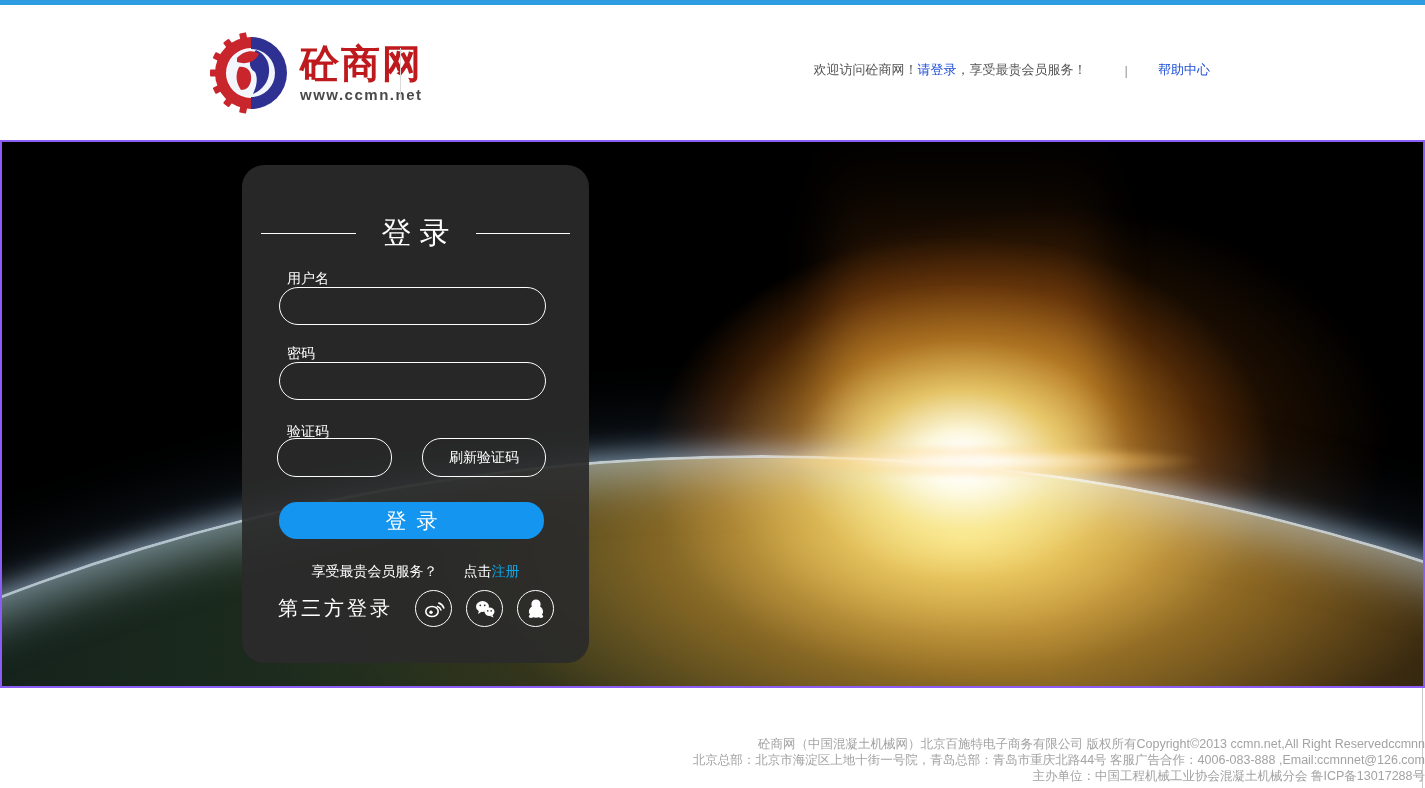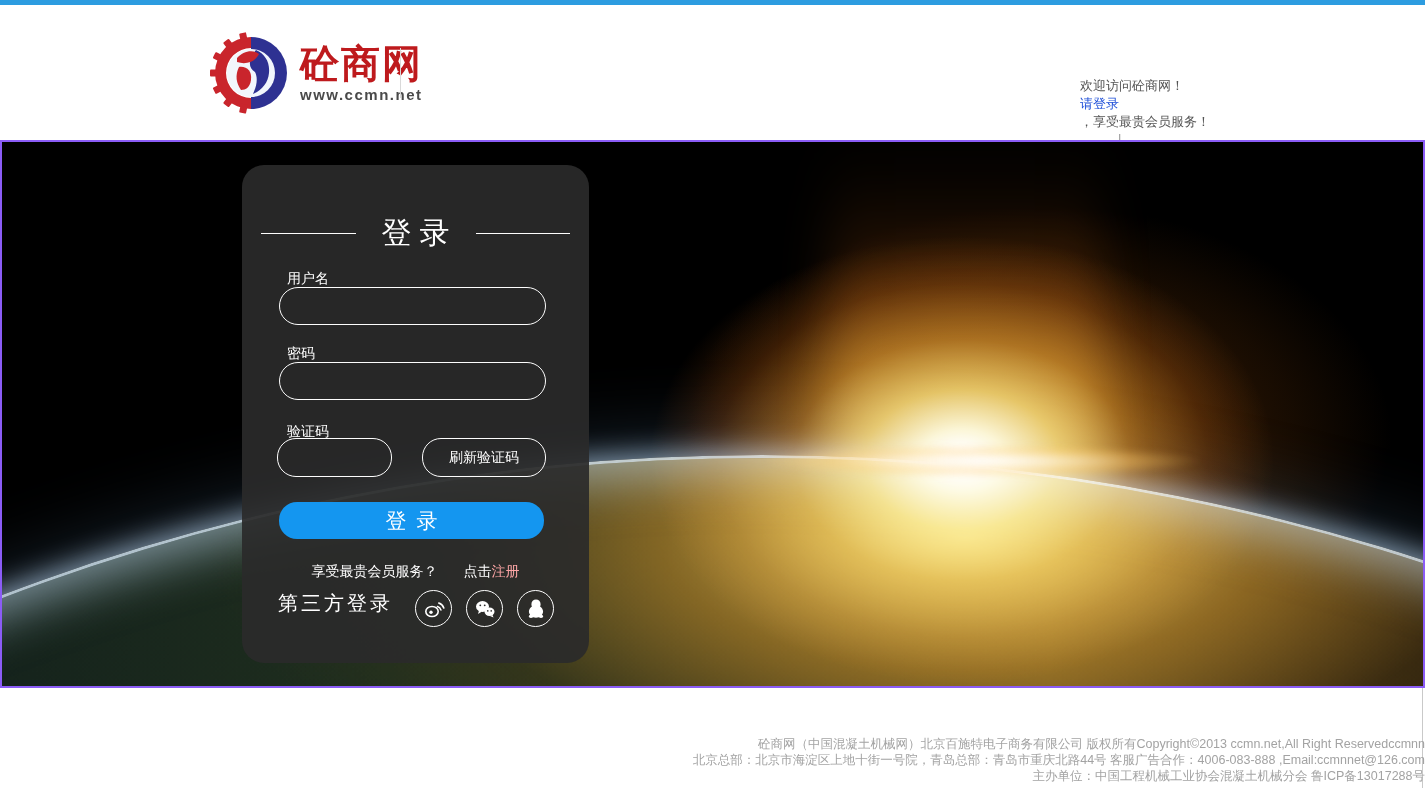--- a/index.html
+++ b/index.html
@@ -16,21 +16,21 @@
   .header { position:absolute; top:5px; left:0; width:100%; height:172px; background:#fff; z-index:2; }
   .logo-wrap { position:absolute; left:210px; top:27px; display:flex; align-items:center; }
   .logo-mark { width:82px; height:82px; display:block; }
   .brand-block { margin-left:8px; }
   .brand-name { font-size:39px; font-weight:bold; color:#BE1A1D; letter-spacing:2px; line-height:40px; }
   .brand-url { font-size:15px; font-weight:bold; color:#4a4a4a; letter-spacing:1.5px; margin-top:2px; }
   .header-divider { position:absolute; left:400px; top:43px; width:1px; height:50px; background:#d9d9d9; }
   .welcome-block { position:absolute; left:414px; top:45px; }
   .welcome-cn { font-size:31px; color:#8a8a8a; letter-spacing:3px; line-height:34px; }
   .welcome-en { font-size:13px; color:#cccccc; margin-top:3px; }
-  .header-right { position:absolute; top:72px; right:215px; font-size:13px; color:#555; display:flex; align-items:flex-start; white-space:nowrap;flex-direction:column; }
+  .header-right { position:absolute; top:56px; right:215px; font-size:13px; color:#555; display:flex; align-items:center; white-space:nowrap; }
   .header-right a { text-decoration:none; color:#1d4ed8; cursor:pointer; }
   .hr-divider { color:#999; margin:0 30px 0 38px; }
 
   
   .hero {
     position:absolute; top:140px; left:0; width:1425px; height:548px;
     background:#000; border:2px solid #8b5cf6; overflow:hidden; z-index:2;
   }
   .ambient-glow { position:absolute; left:540px; top:-70px; width:950px; height:640px; z-index:1;
     background:radial-gradient(ellipse 50% 50% at 52% 58%, rgba(196,98,14,0.38), rgba(140,70,10,0.16) 55%, rgba(0,0,0,0) 75%); }
@@ -73,22 +73,22 @@
     border:1px solid #fdfdfd; background:transparent; color:#fff; font-size:14px; cursor:pointer;
     font-family:"Liberation Sans",sans-serif;
   }
   .login-btn {
     position:absolute; left:37px; top:337px; width:265px; height:37px; border-radius:18px;
     border:none; background:#1496F0; color:#fff; font-size:21px; letter-spacing:10px;
     cursor:pointer; font-family:"Liberation Sans",sans-serif; padding-left:10px;
   }
   .register-row { position:absolute; top:398px; left:0; width:100%; text-align:center; font-size:14px; color:#fff; }
   .register-row .click-txt { margin-left:26px; }
-  .register-row a { color:#fca5a5; text-decoration:none; cursor:pointer; }
-  .thirdparty-row { position:absolute; top:425px; left:36px; display:flex; }
+  .register-row a { color:#0ea5e9; text-decoration:none; cursor:pointer; }
+  .thirdparty-row { position:absolute; top:425px; left:36px; display:flex; align-items:center; }
   .thirdparty-label { font-size:20px; letter-spacing:3px; color:#fff; margin-right:22px; }
   .tp-icon { width:37px; height:37px; border-radius:50%; border:1.5px solid #fdfdfd; margin-right:14px;
     display:flex; align-items:center; justify-content:center; cursor:pointer; }
   .tp-icon svg { display:block; }
 
   
   .footer { position:absolute; top:736px; left:0; width:100%; text-align:right; z-index:2;
     font-size:12.5px; color:#a3a3a3; line-height:16px; }
 </style>
 </head>

